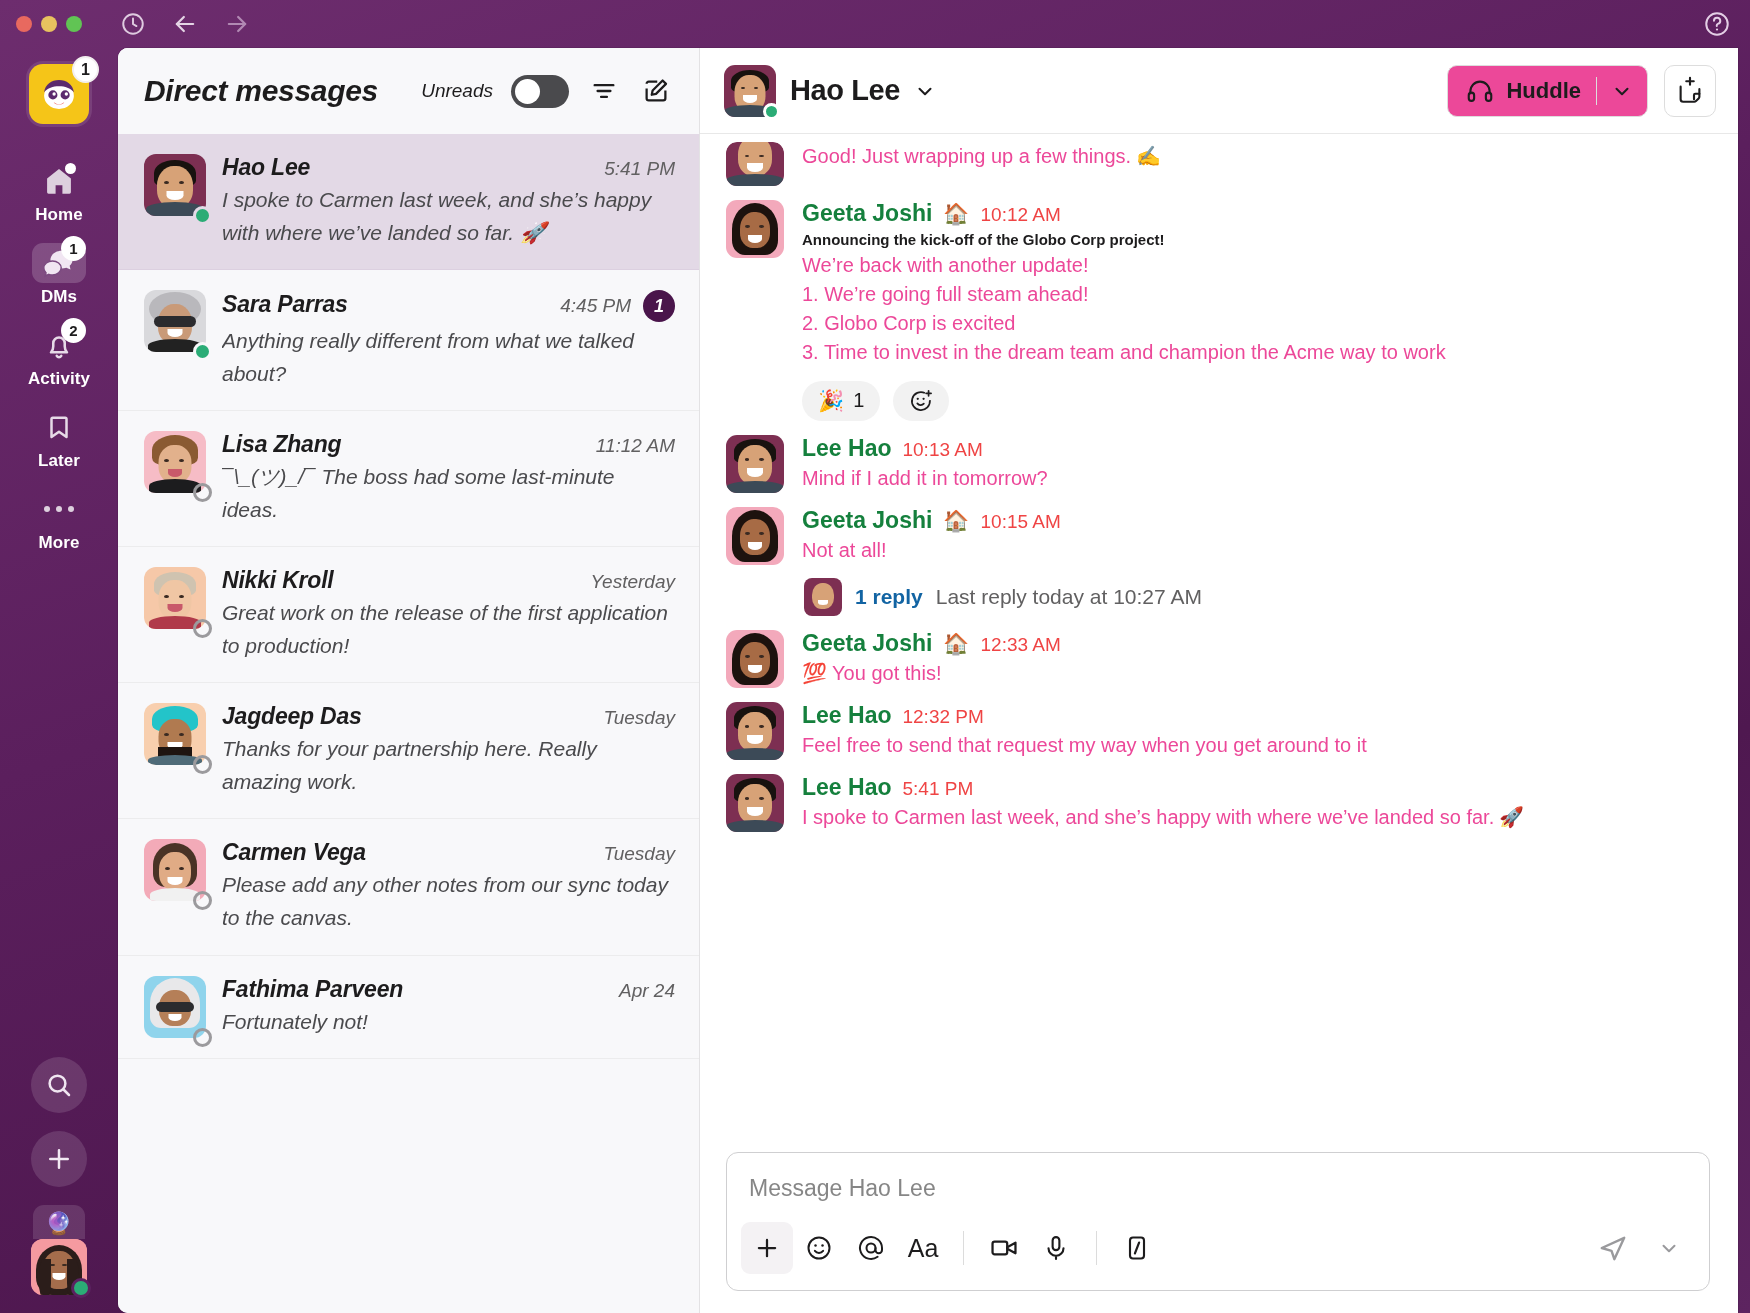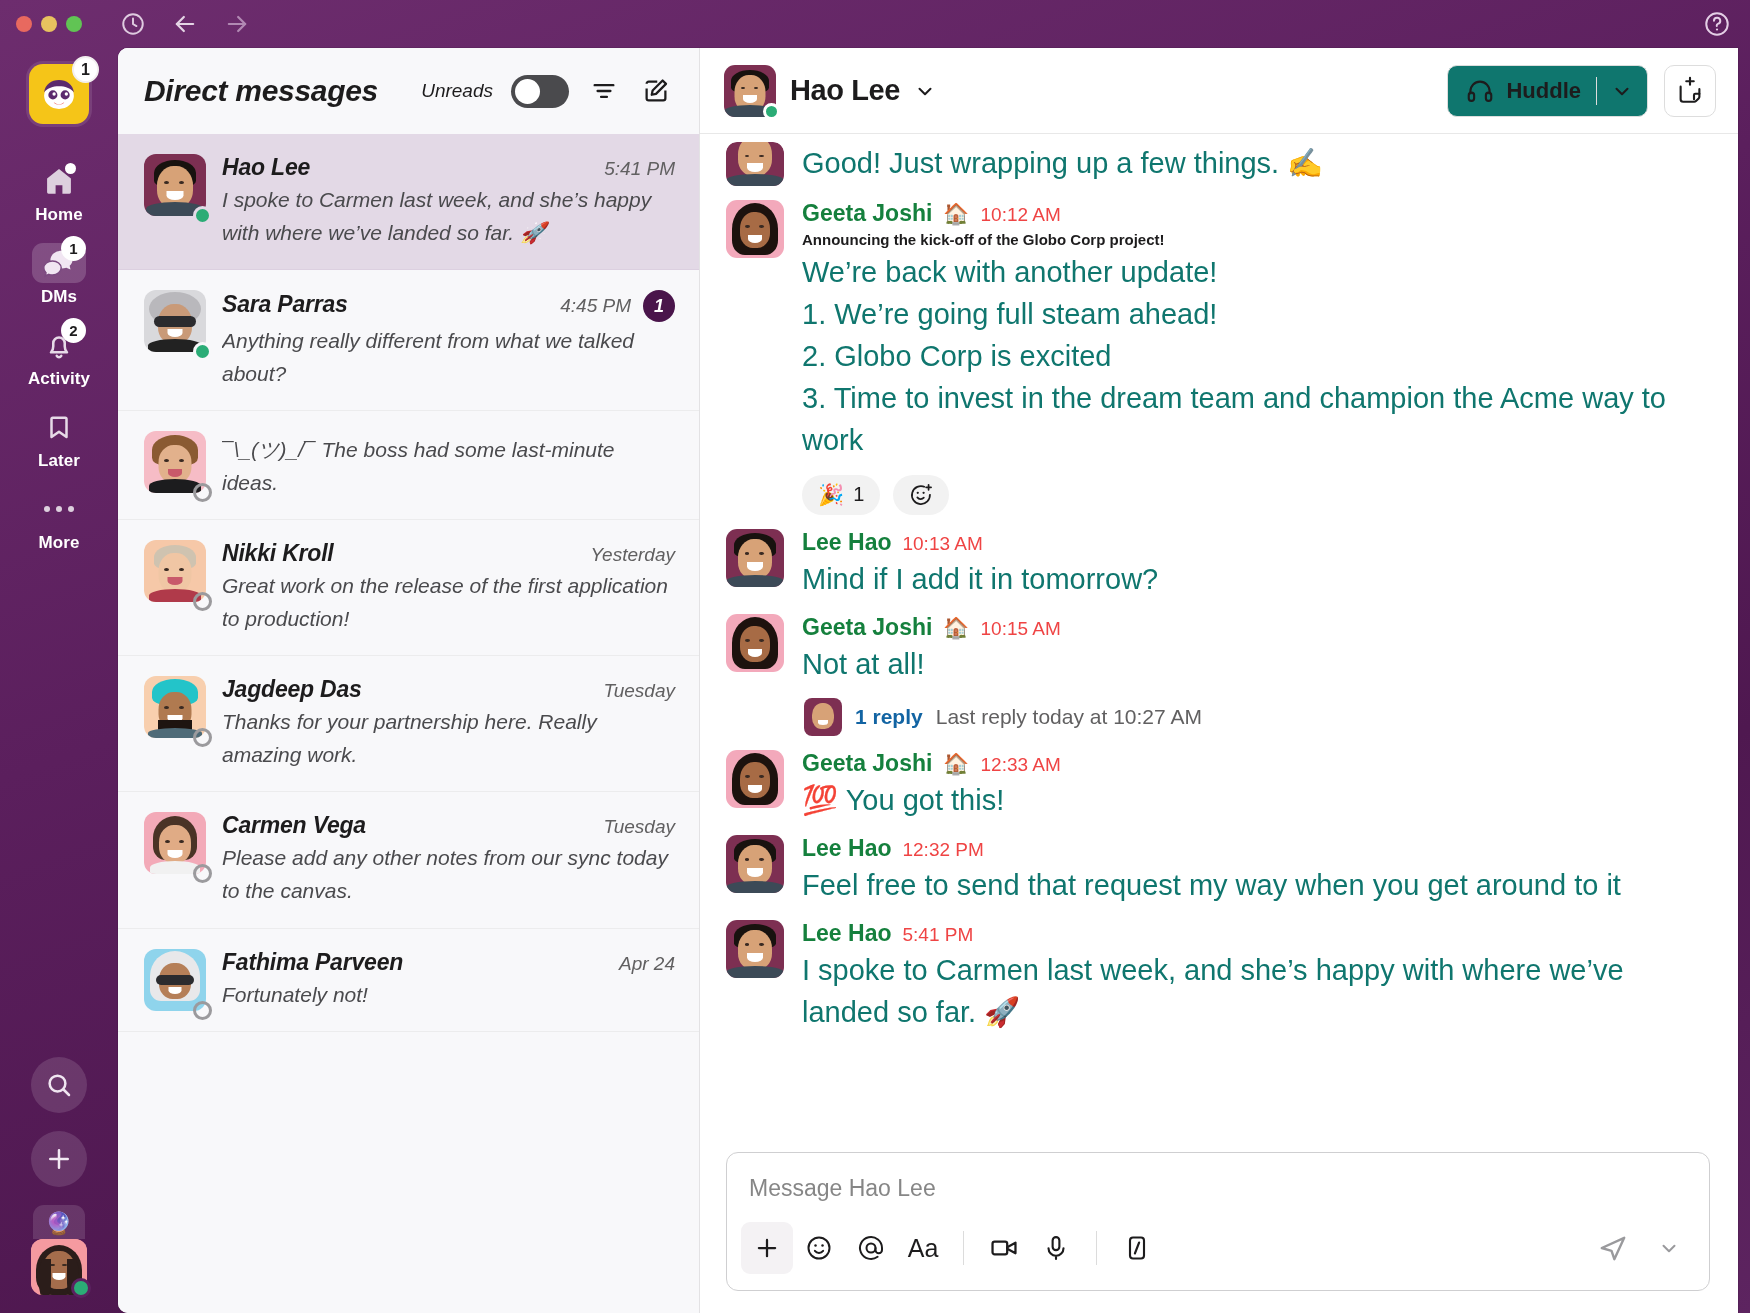--- a/index.html
+++ b/index.html
@@ -194,21 +194,21 @@
   .conv-av-wrap { position: relative; width: 52px; height: 52px; }
   .conv-av { width: 52px; height: 52px; border-radius: 11px; overflow: hidden; }
   .conv-presence {
     position: absolute; right: -4px; bottom: -3px; width: 17px; height: 17px;
     border-radius: 50%; background: #2bac76; border: 3px solid #fff;
   }
   .conv-name { font-size: 29px; font-weight: 700; color: #1d1c1d; letter-spacing: -.4px; }
   .conv-actions { margin-left: auto; display: flex; align-items: center; gap: 16px; }
   .huddle-btn {
     display: flex; align-items: center; height: 52px;
-    border: 1px solid #ddd; border-radius: 10px; cursor: pointer; background: #0f766e;
+    border: 1px solid #ddd; border-radius: 10px; cursor: pointer; background: #ec4899;
   }
   .huddle-main { display: flex; align-items: center; gap: 11px; padding: 0 15px 0 17px; height: 100%; }
   .huddle-text { font-size: 22px; font-weight: 700; color: #1d1c1d; }
   .huddle-divider { width: 1px; height: 28px; background: #ddd; }
   .huddle-caret { padding: 0 14px; display: flex; align-items: center; height: 100%; }
   .sq-btn {
     width: 52px; height: 52px; border: 1px solid #ddd; border-radius: 10px;
     display: flex; align-items: center; justify-content: center; cursor: pointer; background: #fff;
   }
 
@@ -219,21 +219,21 @@
   .msg-av img-placeholder, .msg-av .av {
     width: 58px; height: 58px; border-radius: 11px; overflow: hidden; display: block;
   }
   .msg-content { flex: 1; min-width: 0; }
   .msg-head { display: flex; align-items: baseline; gap: 11px; margin-bottom: 2px; }
   .msg-author { font-size: 23px; font-weight: 700; color: #15803d; }
   .msg-status-emoji { font-size: 21px; }
   .msg-time { font-size: 19px; color: #ef4444; }
   .msg-text { font-size: 15px; line-height: 1.45; color: #1d1c1d; }
   .msg-text.bold { font-weight: 700; }
-  .msg-line { font-size: 29px; line-height: 1.45; color: #0f766e; }
+  .msg-line { font-size: 20px; line-height: 1.45; color: #ec4899; }
 
   .reactions { display: flex; gap: 13px; margin-top: 14px; }
   .reaction {
     display: flex; align-items: center; gap: 9px;
     height: 40px; padding: 0 16px; border-radius: 20px;
     background: #f2f2f2; cursor: pointer; font-size: 21px; color: #1d1c1d;
   }
   .reaction .cnt { font-size: 20px; }
   .add-reaction {
     width: 56px; height: 40px; border-radius: 20px; background: #f2f2f2;
@@ -498,20 +498,26 @@
                 <span class="f-hair" style="top:4px;width:46px;height:30px;background:#8a5a32;border-radius:50% 50% 24% 24%"></span>
                 <span class="f-head" style="top:14px;width:33px;height:38px;background:#e2b18c"></span>
                 <span class="f-eye" style="left:33%;top:45%"></span>
                 <span class="f-eye" style="left:57%;top:45%"></span>
                 <span class="f-mouth" style="top:61%;width:14px;height:8px;background:#c8596a"></span>
                 <span class="f-body" style="bottom:0;width:52px;height:14px;background:#1c1c1e"></span>
               </div>
               <div class="presence away"></div>
             </div>
             <div class="dm-body">
+              <div class="dm-row1">
+                <div class="dm-name">Lisa Zhang</div>
+                <div class="dm-meta">
+                  <div class="dm-time">11:12 AM</div>
+                </div>
+              </div>
               <div class="dm-preview">¯\_(ツ)_/¯ The boss had some last-minute ideas.</div>
             </div>
           </div>
 
           <div class="dm-item">
             <div class="dm-avatar-wrap">
               <div class="dm-avatar av">
                 <span class="f-bg" style="background:#f6c8a8"></span>
                 <span class="f-hair" style="top:5px;width:42px;height:24px;background:#cfc3b0;border-radius:50% 50% 24% 24%"></span>
                 <span class="f-head" style="top:13px;width:33px;height:39px;background:#f0c6a4"></span>

